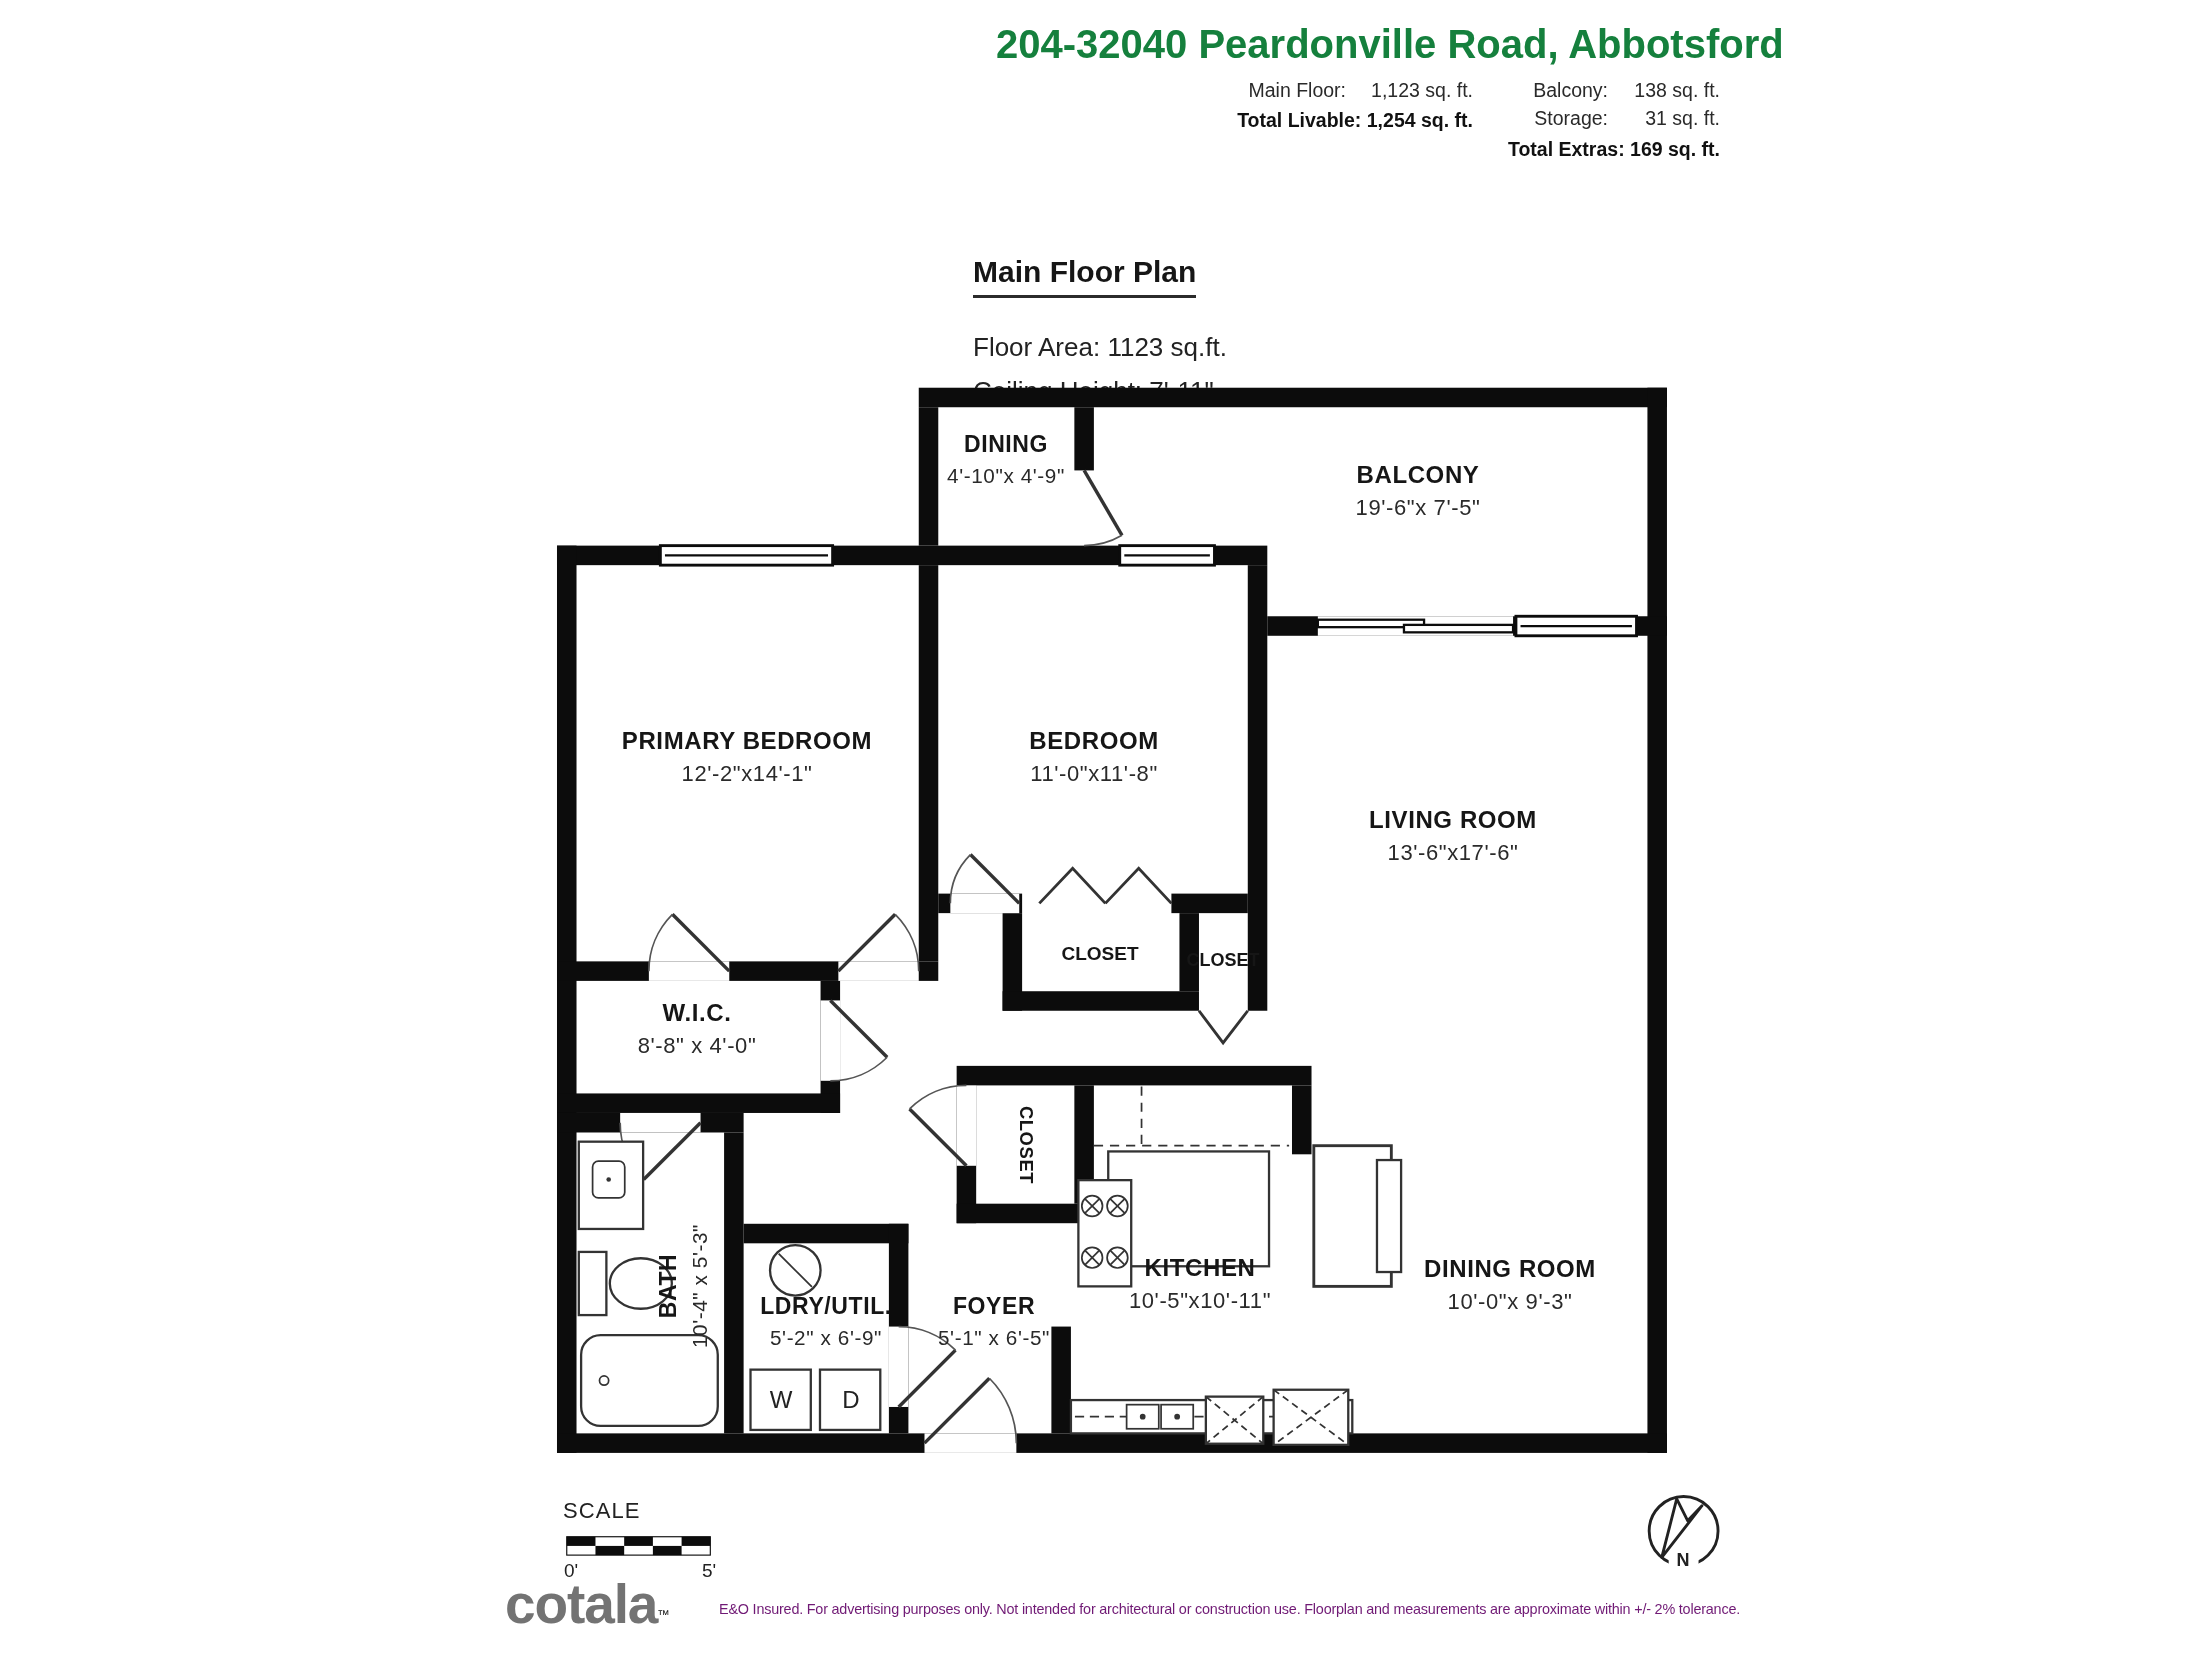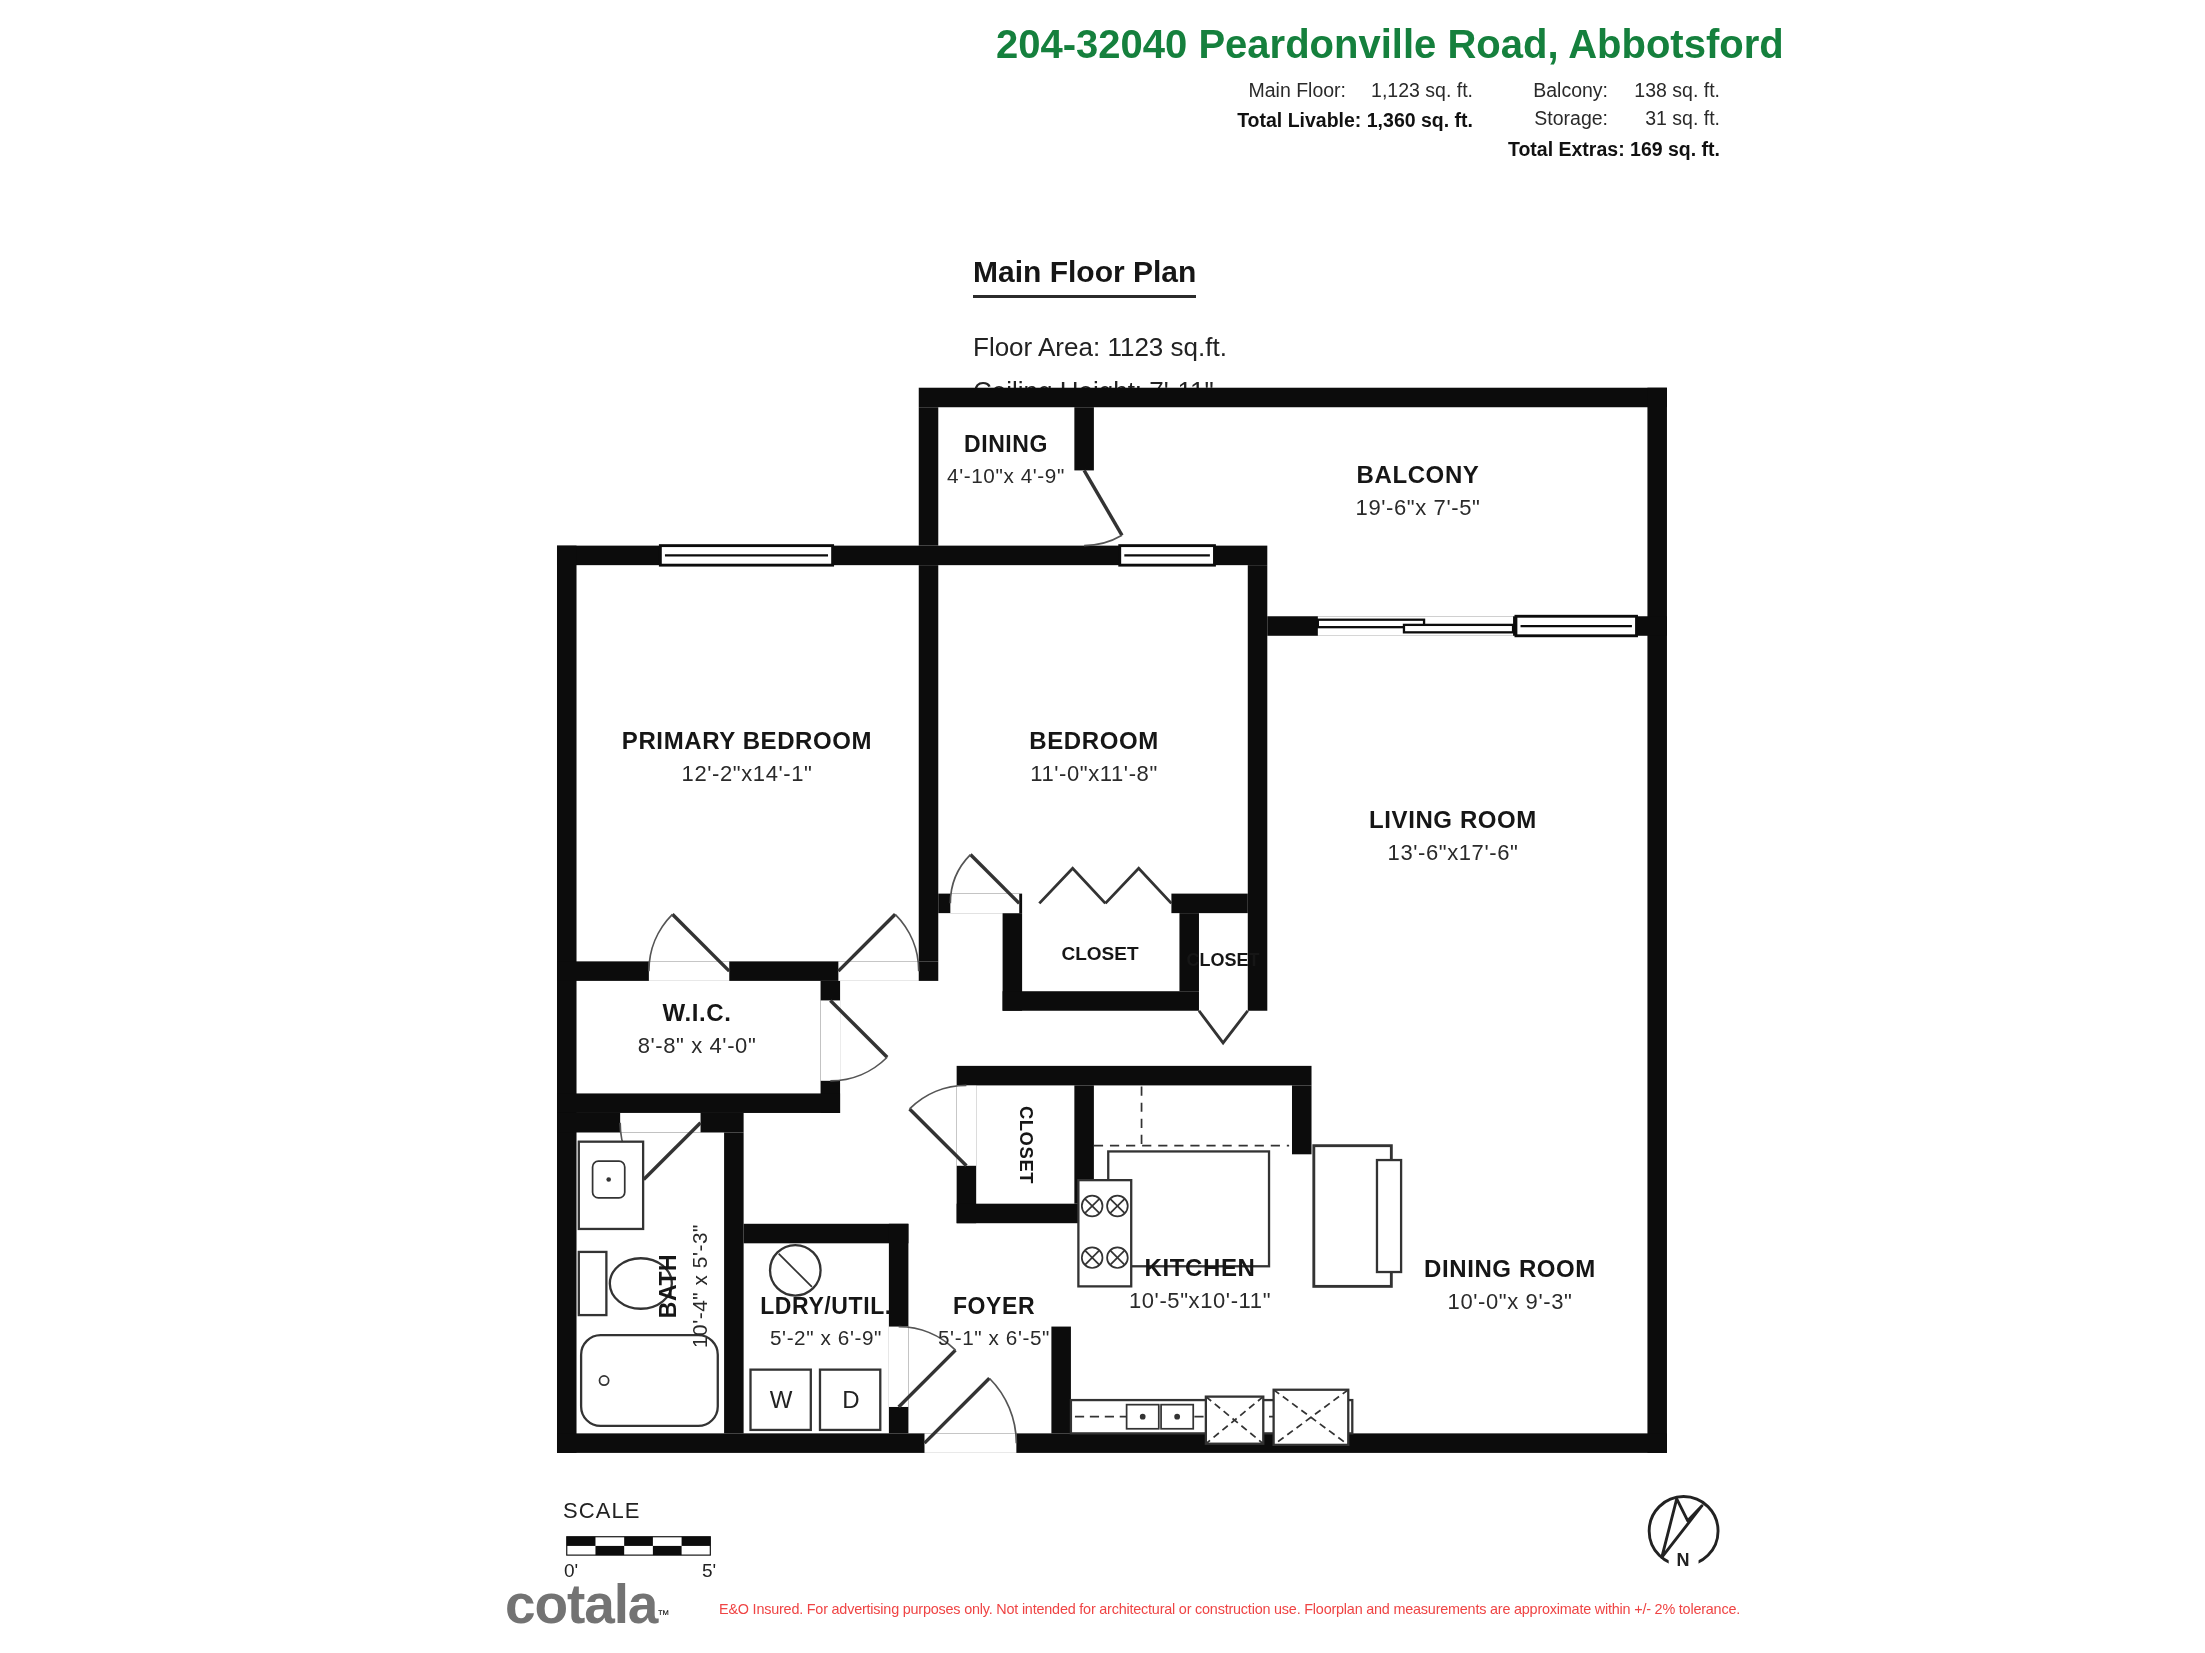--- a/index.html
+++ b/index.html
@@ -18,33 +18,33 @@
   .room-label.small .rname{font-size:19px;letter-spacing:0px;}
   .room-label.rot-ccw{transform:translate(-50%,-50%) rotate(-90deg);}
   .room-label.rot-cw{transform:translate(-50%,-50%) rotate(90deg);}
   .room-label.rot-cw .rname{font-size:18.4px;}
   .wd-label{position:absolute;transform:translate(-50%,-50%);font-size:24px;color:#222;z-index:6;}
   .scale-label{font-size:22px;color:#222;letter-spacing:1.1px;}
   .scale-num{font-size:19px;color:#222;}
   .compass-n{position:absolute;transform:translate(-50%,-50%);font-size:18px;font-weight:bold;color:#222;z-index:7;background:#fff;padding:0 2.3px;}
   .logo{font-size:55px;font-weight:bold;letter-spacing:-1.1px;color:#737373;}
   .logo-tm{font-size:12.6px;vertical-align:super;color:#0e0e0e;}
-  .disclaimer{font-size:14.4px;color:#ef4444;letter-spacing:-0.2px;}
+  .disclaimer{font-size:14.4px;color:#701a75;letter-spacing:-0.2px;}
 </style>
 </head>
 <body>
 
 <div id="canvas">
 
   <div class="abs title" style="left:996px;top:22px;">204-32040 Peardonville Road, Abbotsford</div>
   <div class="abs stat" style="right:859px;top:79px;">Main Floor:</div>
   <div class="abs stat" style="right:732px;top:79px;">1,123 sq. ft.</div>
   <div class="abs stat" style="right:597px;top:79px;">Balcony:</div>
   <div class="abs stat" style="right:485px;top:79px;">138 sq. ft.</div>
-  <div class="abs stat bold" style="right:732px;top:109px;">Total Livable: 1,360 sq. ft.</div>
+  <div class="abs stat bold" style="right:732px;top:109px;">Total Livable: 1,254 sq. ft.</div>
   <div class="abs stat" style="right:597px;top:107px;">Storage:</div>
   <div class="abs stat" style="right:485px;top:107px;">31 sq. ft.</div>
   <div class="abs stat bold" style="right:485px;top:138px;">Total Extras: 169 sq. ft.</div>
 
   <div class="abs plan-title" style="left:973px;top:255px;text-align:right;">Main Floor Plan</div>
   <div class="abs plan-sub" style="left:973px;top:332px;">Floor Area: 1123 sq.ft.</div>
   <div class="abs plan-sub" style="left:973px;top:376px;">Ceiling Height: 7'-11"</div>
 
   <svg id="plan-svg" width="2205" height="1654" viewBox="0 0 3840 2880">
 

